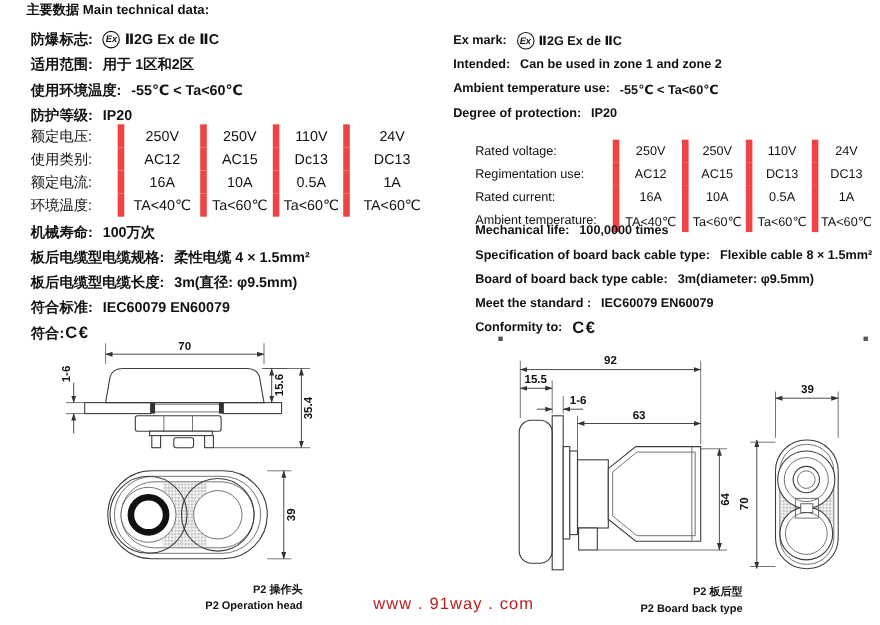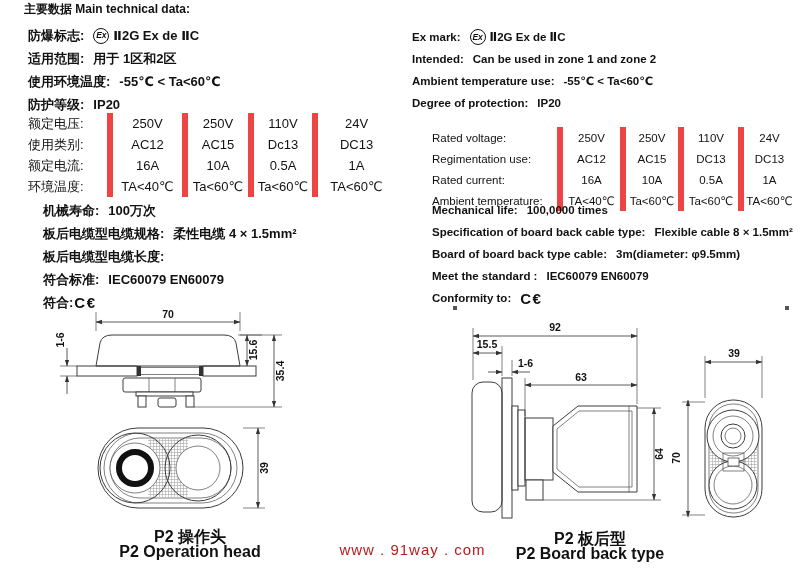--- a/index.html
+++ b/index.html
@@ -28,21 +28,21 @@
     line-height:1;flex:0 0 auto;
   }
   .ce{font-weight:bold;font-size:15px;letter-spacing:1.5px;}
   
   .spec-table{position:absolute;display:grid;font-weight:normal;}
   #left-table{left:28px;top:113px;grid-template-columns:79px 75px 66px 64px 83px;font-size:13px;}
   #right-table{left:432px;top:115px;grid-template-columns:125px 63px 58px 60px 57px;font-size:11.5px;margin-top:12px;}
   .tl,.tc{height:21px;display:flex;align-items:center;white-space:nowrap;}
   .tc{justify-content:center;border-left:6px solid #ef4444;}
   
-  .caption{position:absolute;text-align:center;font-weight:bold;font-size:16px;line-height:15px;color:#111;}
+  .caption{position:absolute;text-align:right;font-weight:bold;font-size:10px;line-height:15px;color:#111;}
   #watermark{
     position:absolute;left:295px;top:541px;width:235px;text-align:center;
     color:#b91c1c;font-size:15px;letter-spacing:1px;font-weight:normal;white-space:nowrap;
   }
   .sq{position:absolute;width:4px;height:4px;background:#555;}
   
   .ln{stroke:#3c3c3c;stroke-width:1;fill:none;}
   .thin{stroke:#4a4a4a;stroke-width:0.7;fill:none;}
   .wfill{fill:#fff;}
   .dl{stroke:#333;stroke-width:0.8;fill:none;}
@@ -89,31 +89,32 @@
   <div class="tc">10A</div>
   <div class="tc">0.5A</div>
   <div class="tc">1A</div>
   <div class="tl">环境温度:</div>
   <div class="tc">TA&lt;40℃</div>
   <div class="tc">Ta&lt;60℃</div>
   <div class="tc">Ta&lt;60℃</div>
   <div class="tc">TA&lt;60℃</div>
 </div>
 
-<div class="col" id="left-bottom" style="left:43px;top:199px">
+<div class="col" id="left-bottom" style="left:28px;top:199px">
   <div class="srow">
     <span class="lbl">机械寿命:</span>
     <span class="val">100万次</span>
   </div>
   <div class="srow">
     <span class="lbl">板后电缆型电缆规格:</span>
     <span class="val">柔性电缆 4 × 1.5mm²</span>
   </div>
   <div class="srow">
     <span class="lbl">板后电缆型电缆长度:</span>
+    <span class="val">3m(直径:  φ9.5mm)</span>
   </div>
   <div class="srow">
     <span class="lbl">符合标准:</span>
     <span class="val">IEC60079  EN60079</span>
   </div>
   <div class="srow">
     <span class="lbl" style="margin-right:1px">符合:</span>
     <span class="val ce">C€</span>
   </div>
 </div>

